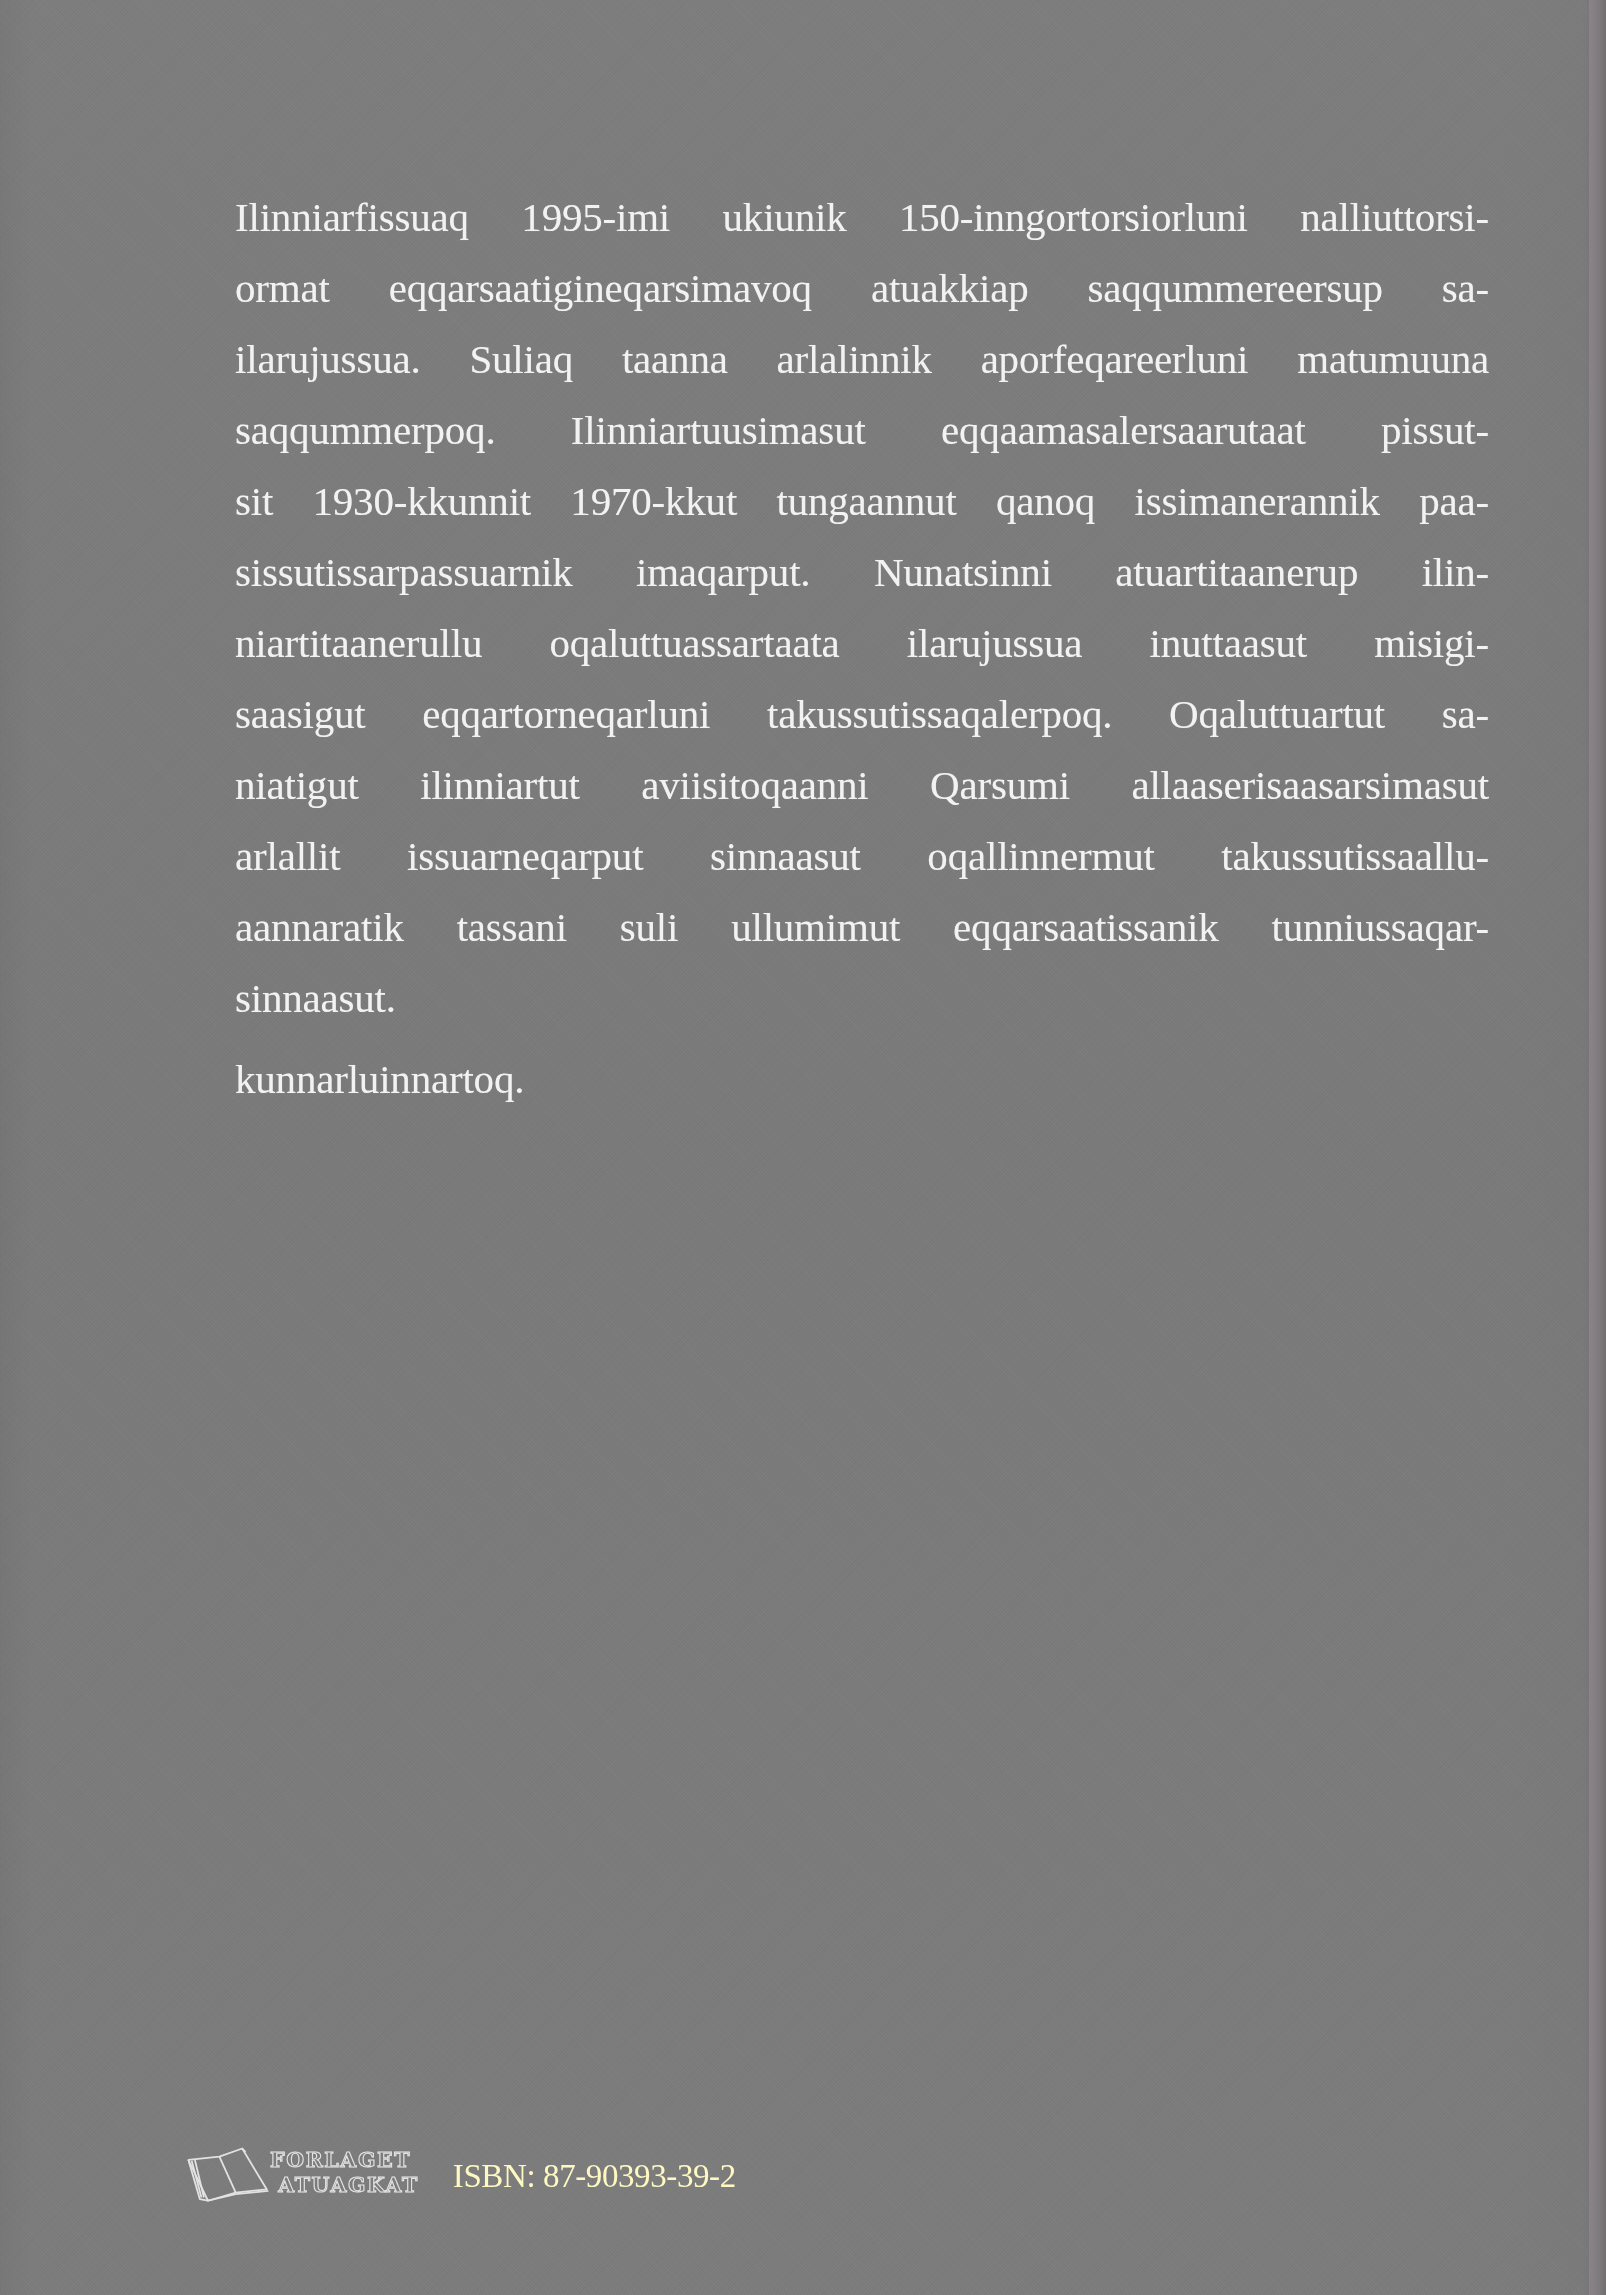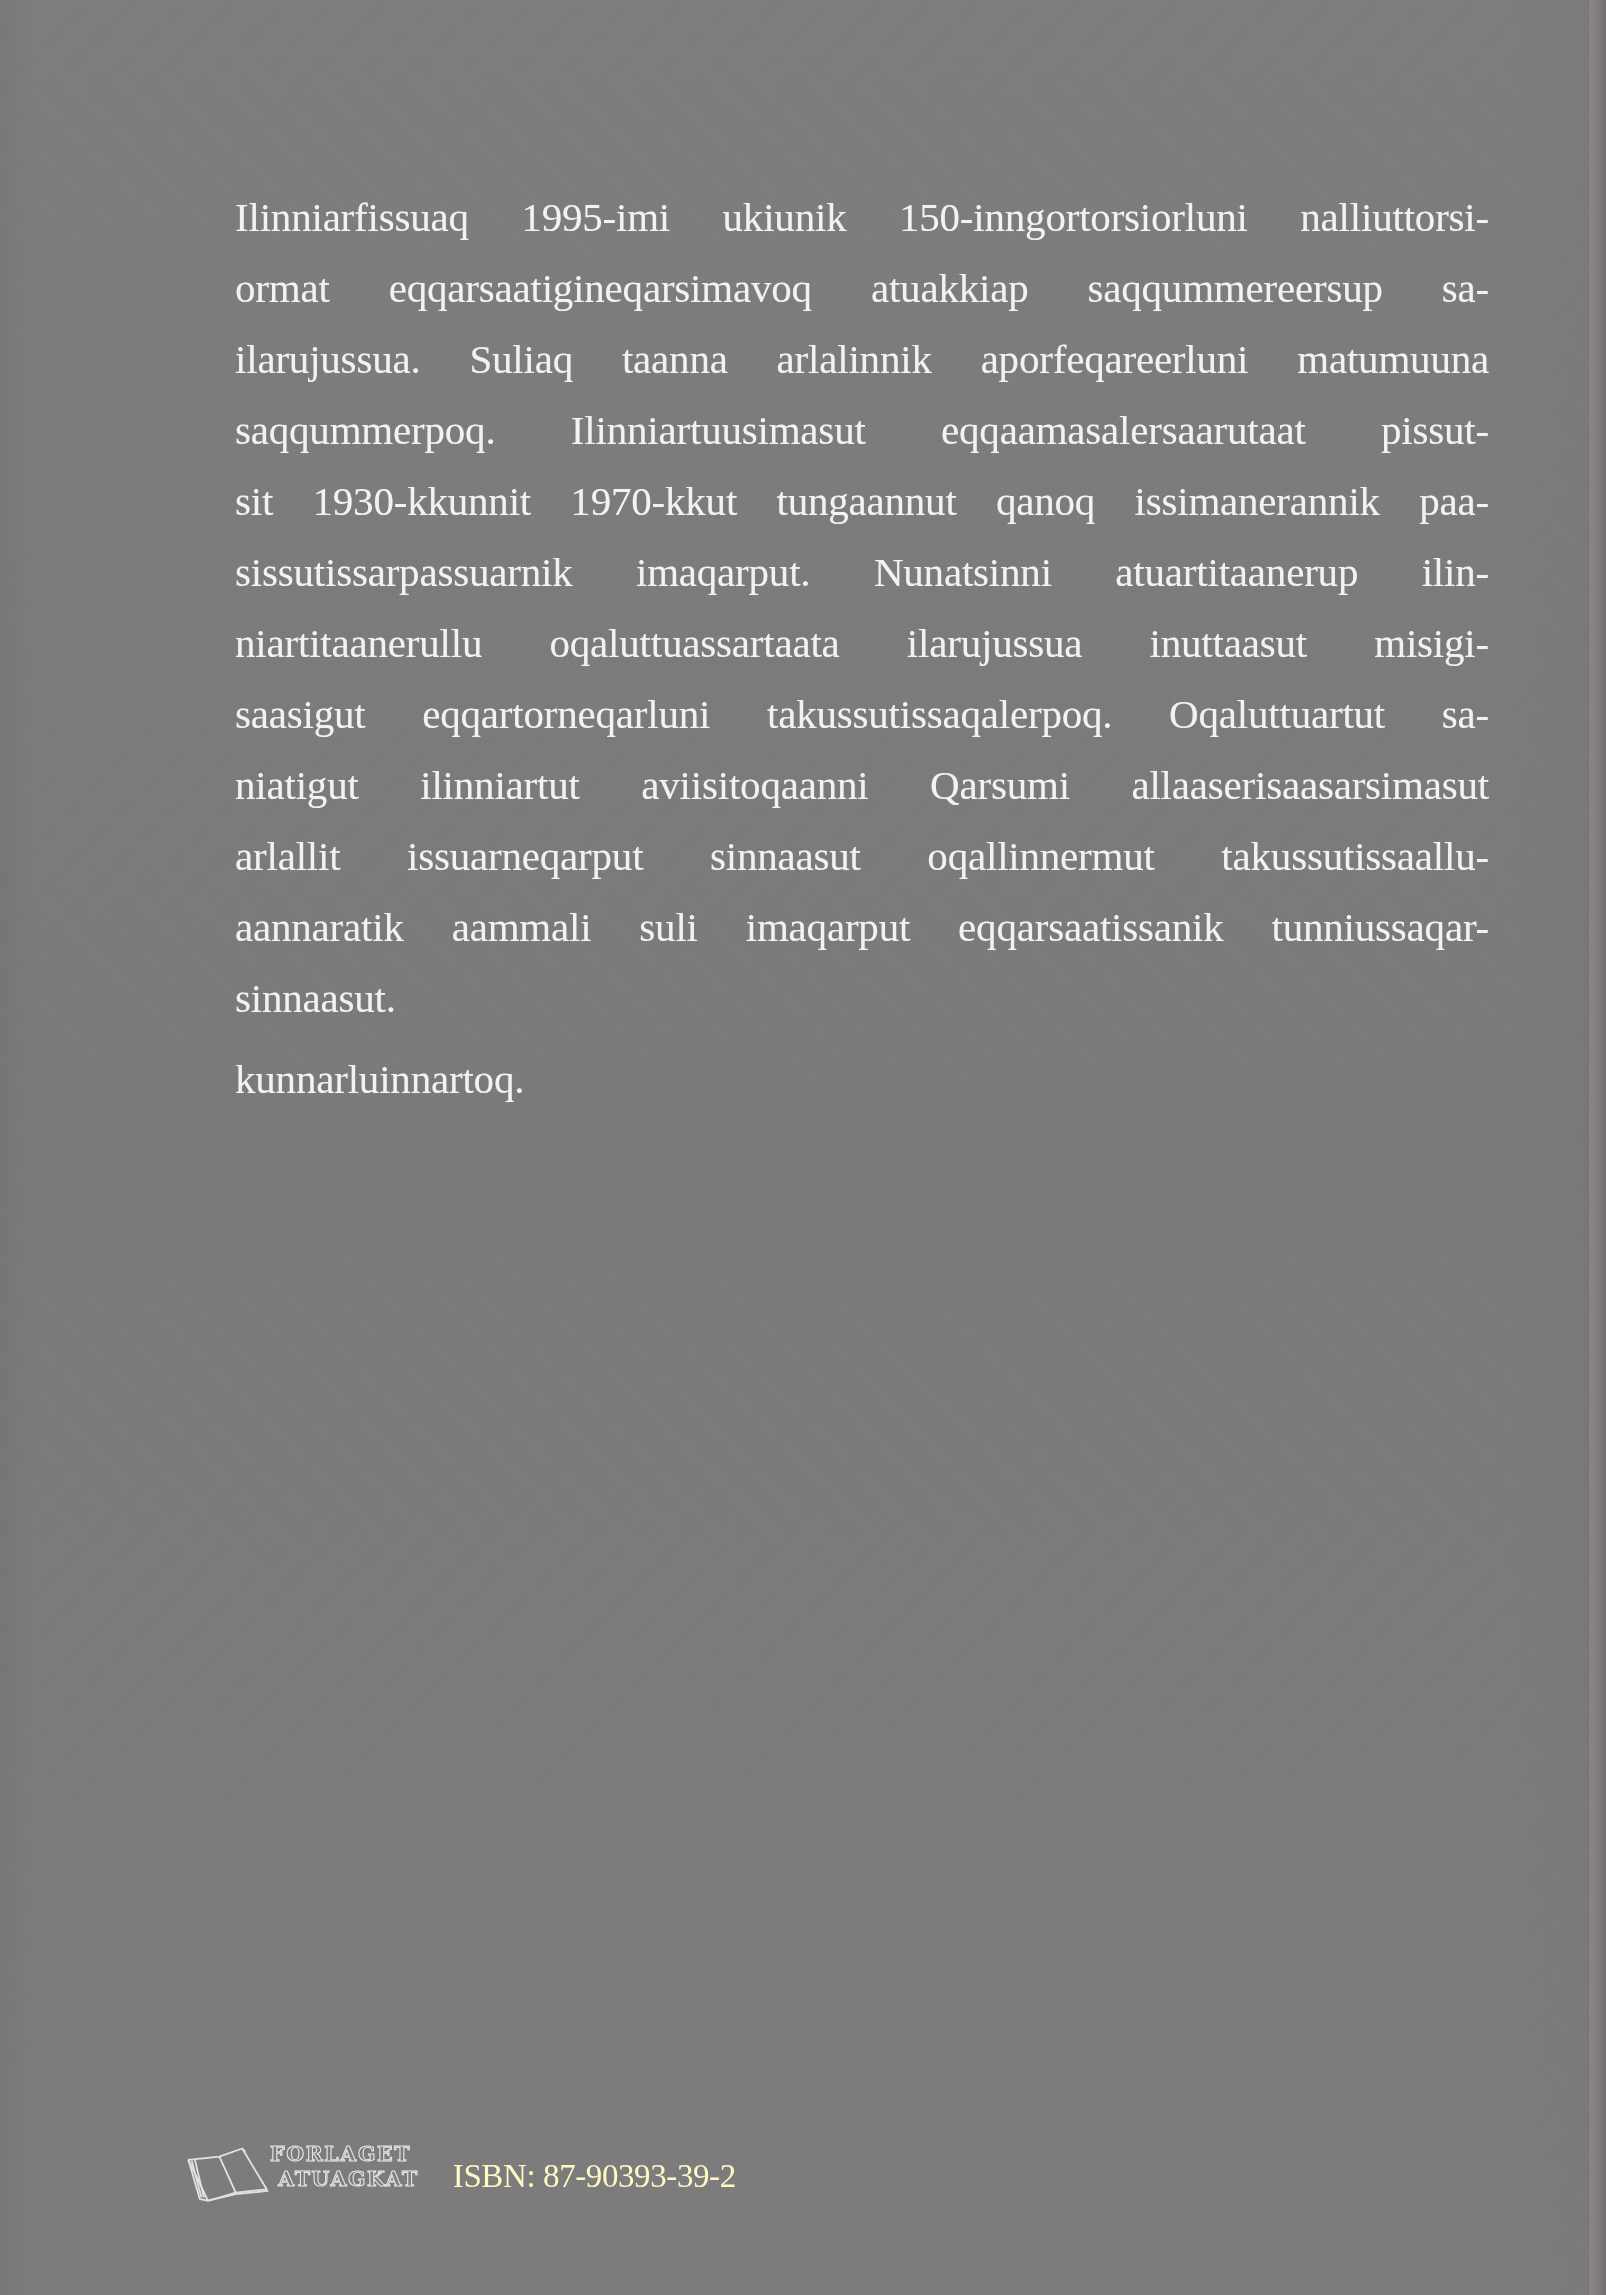--- a/index.html
+++ b/index.html
@@ -72,20 +72,21 @@
     .footer {
       position: absolute;
       left: 185px;
       top: 2136px;
       height: 74px;
       display: flex;
       align-items: center;
     }
     .logo {
       display: flex;
+      align-items: center;
       margin-right: 34px;
     }
     .logo svg {
       display: block;
     }
     .logo-text {
       display: flex;
       flex-direction: column;
       margin-left: -4.9px;
       font-family: "DejaVu Serif", serif;
@@ -116,21 +117,21 @@
     <span class="line">Ilinniarfissuaq 1995-imi ukiunik 150-inngortorsiorluni nalliuttorsi-</span>
     <span class="line">ormat eqqarsaatigineqarsimavoq atuakkiap saqqummereersup sa-</span>
     <span class="line">ilarujussua. Suliaq taanna arlalinnik aporfeqareerluni matumuuna</span>
     <span class="line">saqqummerpoq. Ilinniartuusimasut eqqaamasalersaarutaat pissut-</span>
     <span class="line">sit 1930-kkunnit 1970-kkut tungaannut qanoq issimanerannik paa-</span>
     <span class="line">sissutissarpassuarnik imaqarput. Nunatsinni atuartitaanerup ilin-</span>
     <span class="line">niartitaanerullu oqaluttuassartaata ilarujussua inuttaasut misigi-</span>
     <span class="line">saasigut eqqartorneqarluni takussutissaqalerpoq. Oqaluttuartut sa-</span>
     <span class="line">niatigut ilinniartut aviisitoqaanni Qarsumi allaaserisaasarsimasut</span>
     <span class="line">arlallit issuarneqarput sinnaasut oqallinnermut takussutissaallu-</span>
-    <span class="line">aannaratik aammali suli imaqarput eqqarsaatissanik tunniussaqar-</span>
+    <span class="line">aannaratik tassani suli ullumimut eqqarsaatissanik tunniussaqar-</span>
     <span class="line last">sinnaasut.</span>
   </p>
   <p class="para">
     <span class="line last">kunnarluinnartoq.</span>
   </p>
 </div>
 
 <div class="footer">
   <div class="logo">
     <span>

